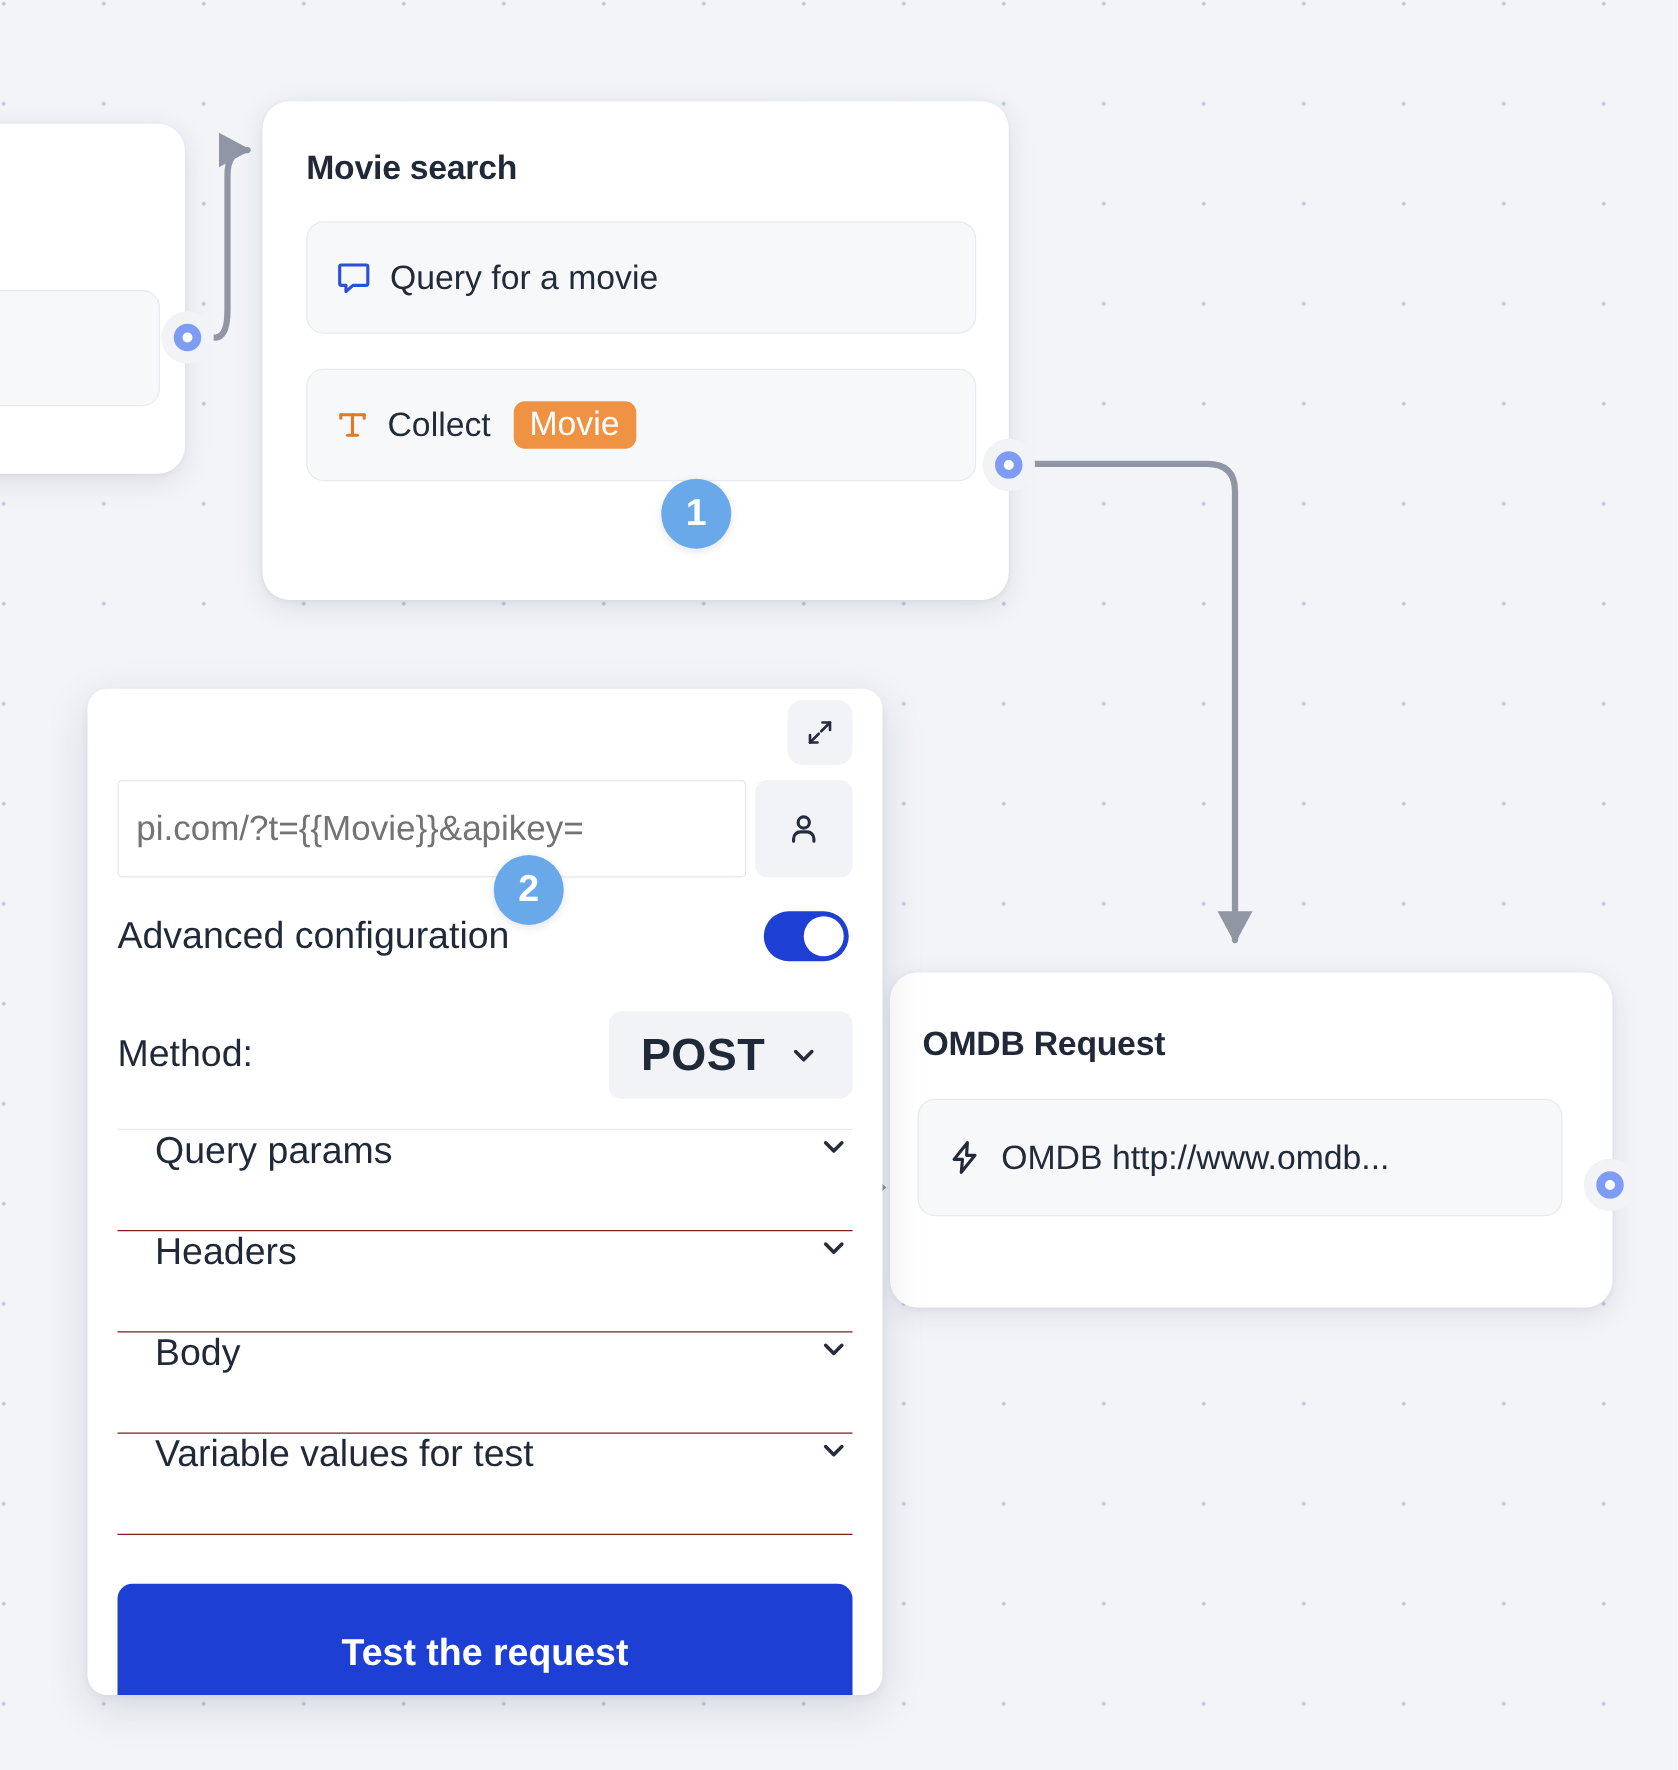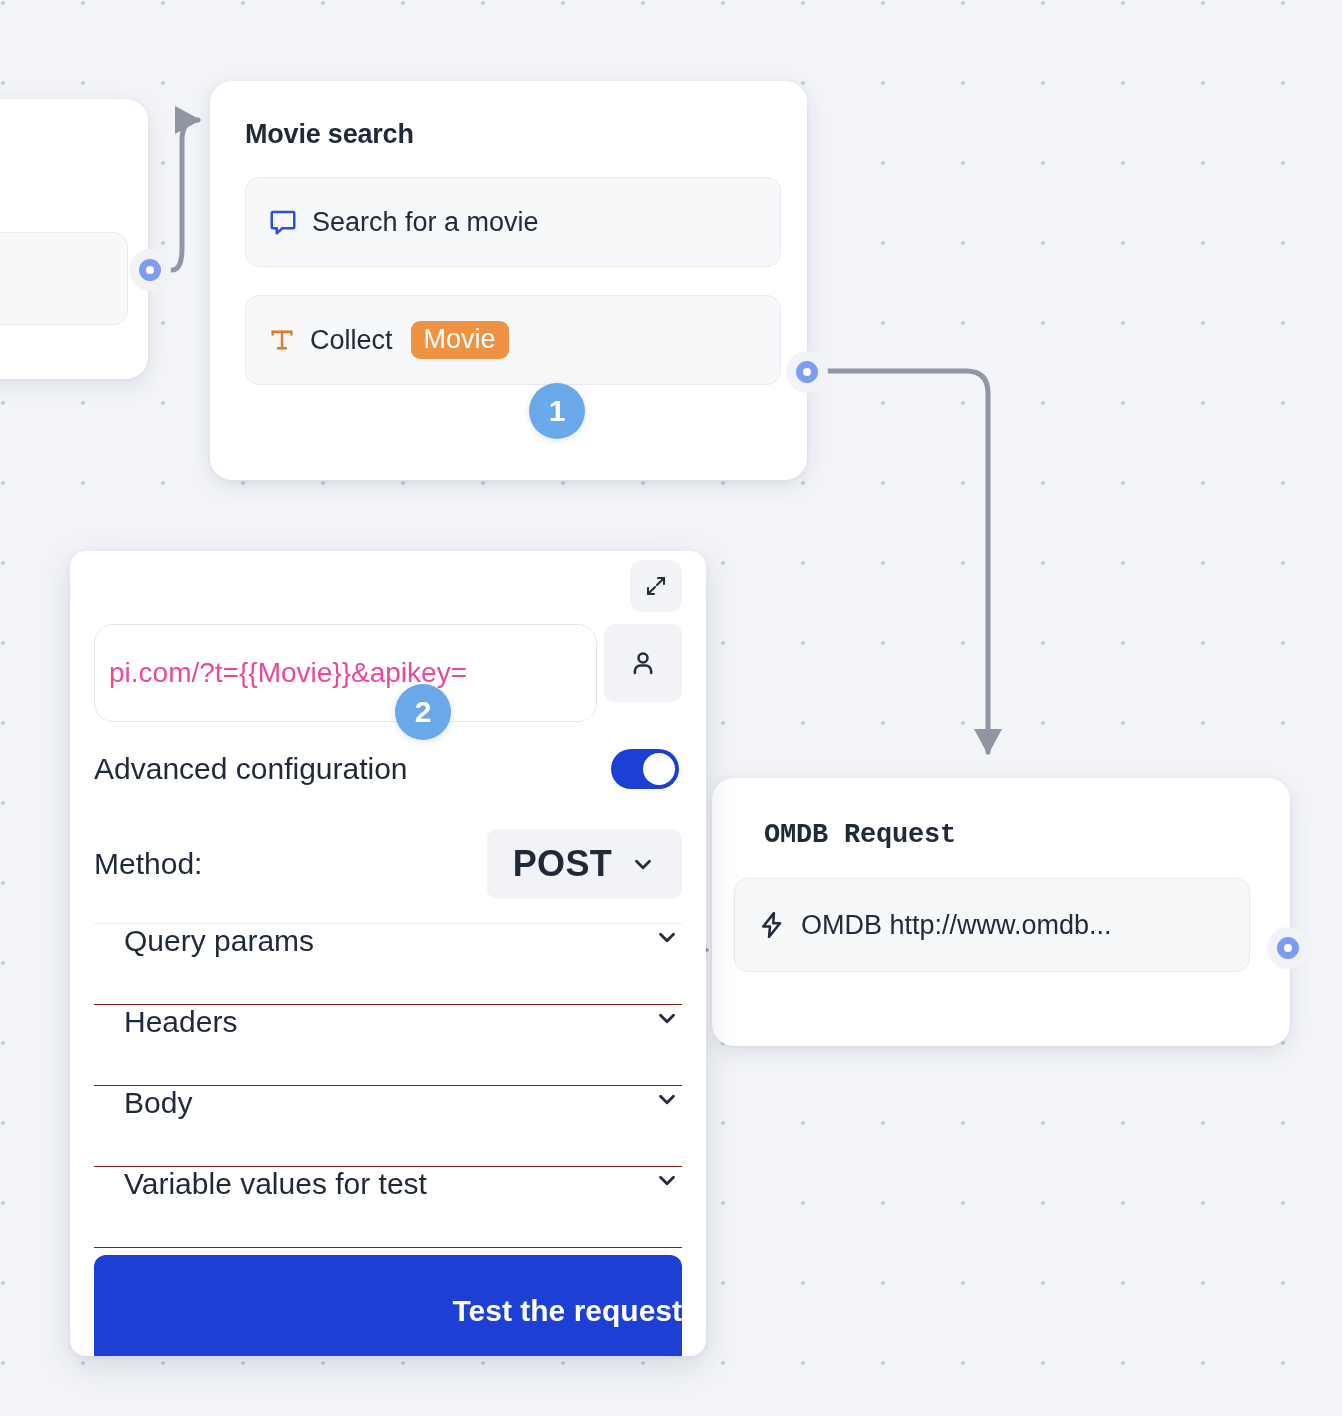--- a/index.html
+++ b/index.html
@@ -86,21 +86,21 @@
   }
 
   
   #node-omdb {
     left: 712px;
     top: 778px;
     width: 578px;
     height: 268px;
     padding: 42px 40px 30px 22px;
   }
-  #node-omdb .node-title { margin-bottom: 28px; margin-left: 30px; font-family: Liberation Mono, monospace; }
+  #node-omdb .node-title { margin-bottom: 28px; margin-left: 4px; }
   #node-omdb .node-row { height: 94px; }
 
   
   #node-partial {
     left: -152px;
     top: 99px;
     width: 300px;
     height: 280px;
     padding: 0;
   }
@@ -190,27 +190,27 @@
   }
 
   .url-row {
     display: flex;
     align-items: stretch;
     gap: 7px;
     margin-top: 73px;
   }
   .url-input {
     flex: 1 1 auto;
-    height: 98px;
+    height: 78px;
     border: 1px solid #e3e7ee;
-    border-radius: 19px;
+    border-radius: 4px;
     background: #ffffff;
     font-family: "Liberation Sans", sans-serif;
     font-size: 28px;
-    color: #ec4899;
+    color: #737373;
     padding: 0 14px;
     outline: none;
     min-width: 0;
   }
   .icon-btn-person {
     flex: 0 0 auto;
     width: 78px;
     height: 78px;
     border-radius: 10px;
     background: #f1f3f7;
@@ -280,31 +280,30 @@
     height: 81px;
     border-bottom: 1px solid #7f1d1d;
     cursor: pointer;
     padding: 0 2px 0 30px;
   }
   .accordion-label { font-size: 30px; color: #1f2937; }
 
   .test-btn {
     display: block;
     width: 100%;
-    margin-top: 7px;
+    margin-top: 39px;
     height: 112px;
     background: #1d3fd4;
     color: #ffffff;
     border: none;
     border-radius: 12px;
     font-family: "Liberation Sans", sans-serif;
     font-size: 30px;
     font-weight: 700;
     cursor: pointer;
-    text-align: right;
   }
 
   svg.i { display: block; }
 </style>
 </head>
 <body>
 
 <div id="canvas">
 
   <svg id="edges" viewBox="0 0 1342 1416" width="1342" height="1416">
@@ -328,21 +327,21 @@
 
   <div class="node" id="node-movie-search">
     <div class="node-title">Movie search</div>
 
     <div class="node-row">
       <span class="ico">
         <svg class="i" width="30" height="30" viewBox="0 0 24 24" fill="none" stroke="#2a4fd8" stroke-width="2" stroke-linecap="round" stroke-linejoin="round">
           <path d="M20 4H4a1 1 0 0 0-1 1v11a1 1 0 0 0 1 1h3v4l4.5-4H20a1 1 0 0 0 1-1V5a1 1 0 0 0-1-1z"></path>
         </svg>
       </span>
-      <span>Search for a movie</span>
+      <span>Query for a movie</span>
     </div>
 
     <div class="node-row">
       <span class="ico">
         <svg class="i" width="28" height="28" viewBox="0 0 24 24" fill="none" stroke="#e07a25" stroke-width="2.1" stroke-linecap="round">
           <path d="M4 5h16"></path>
           <path d="M4 5v2.3"></path>
           <path d="M20 5v2.3"></path>
           <path d="M12 5v14"></path>
           <path d="M8.6 19h6.8"></path>

